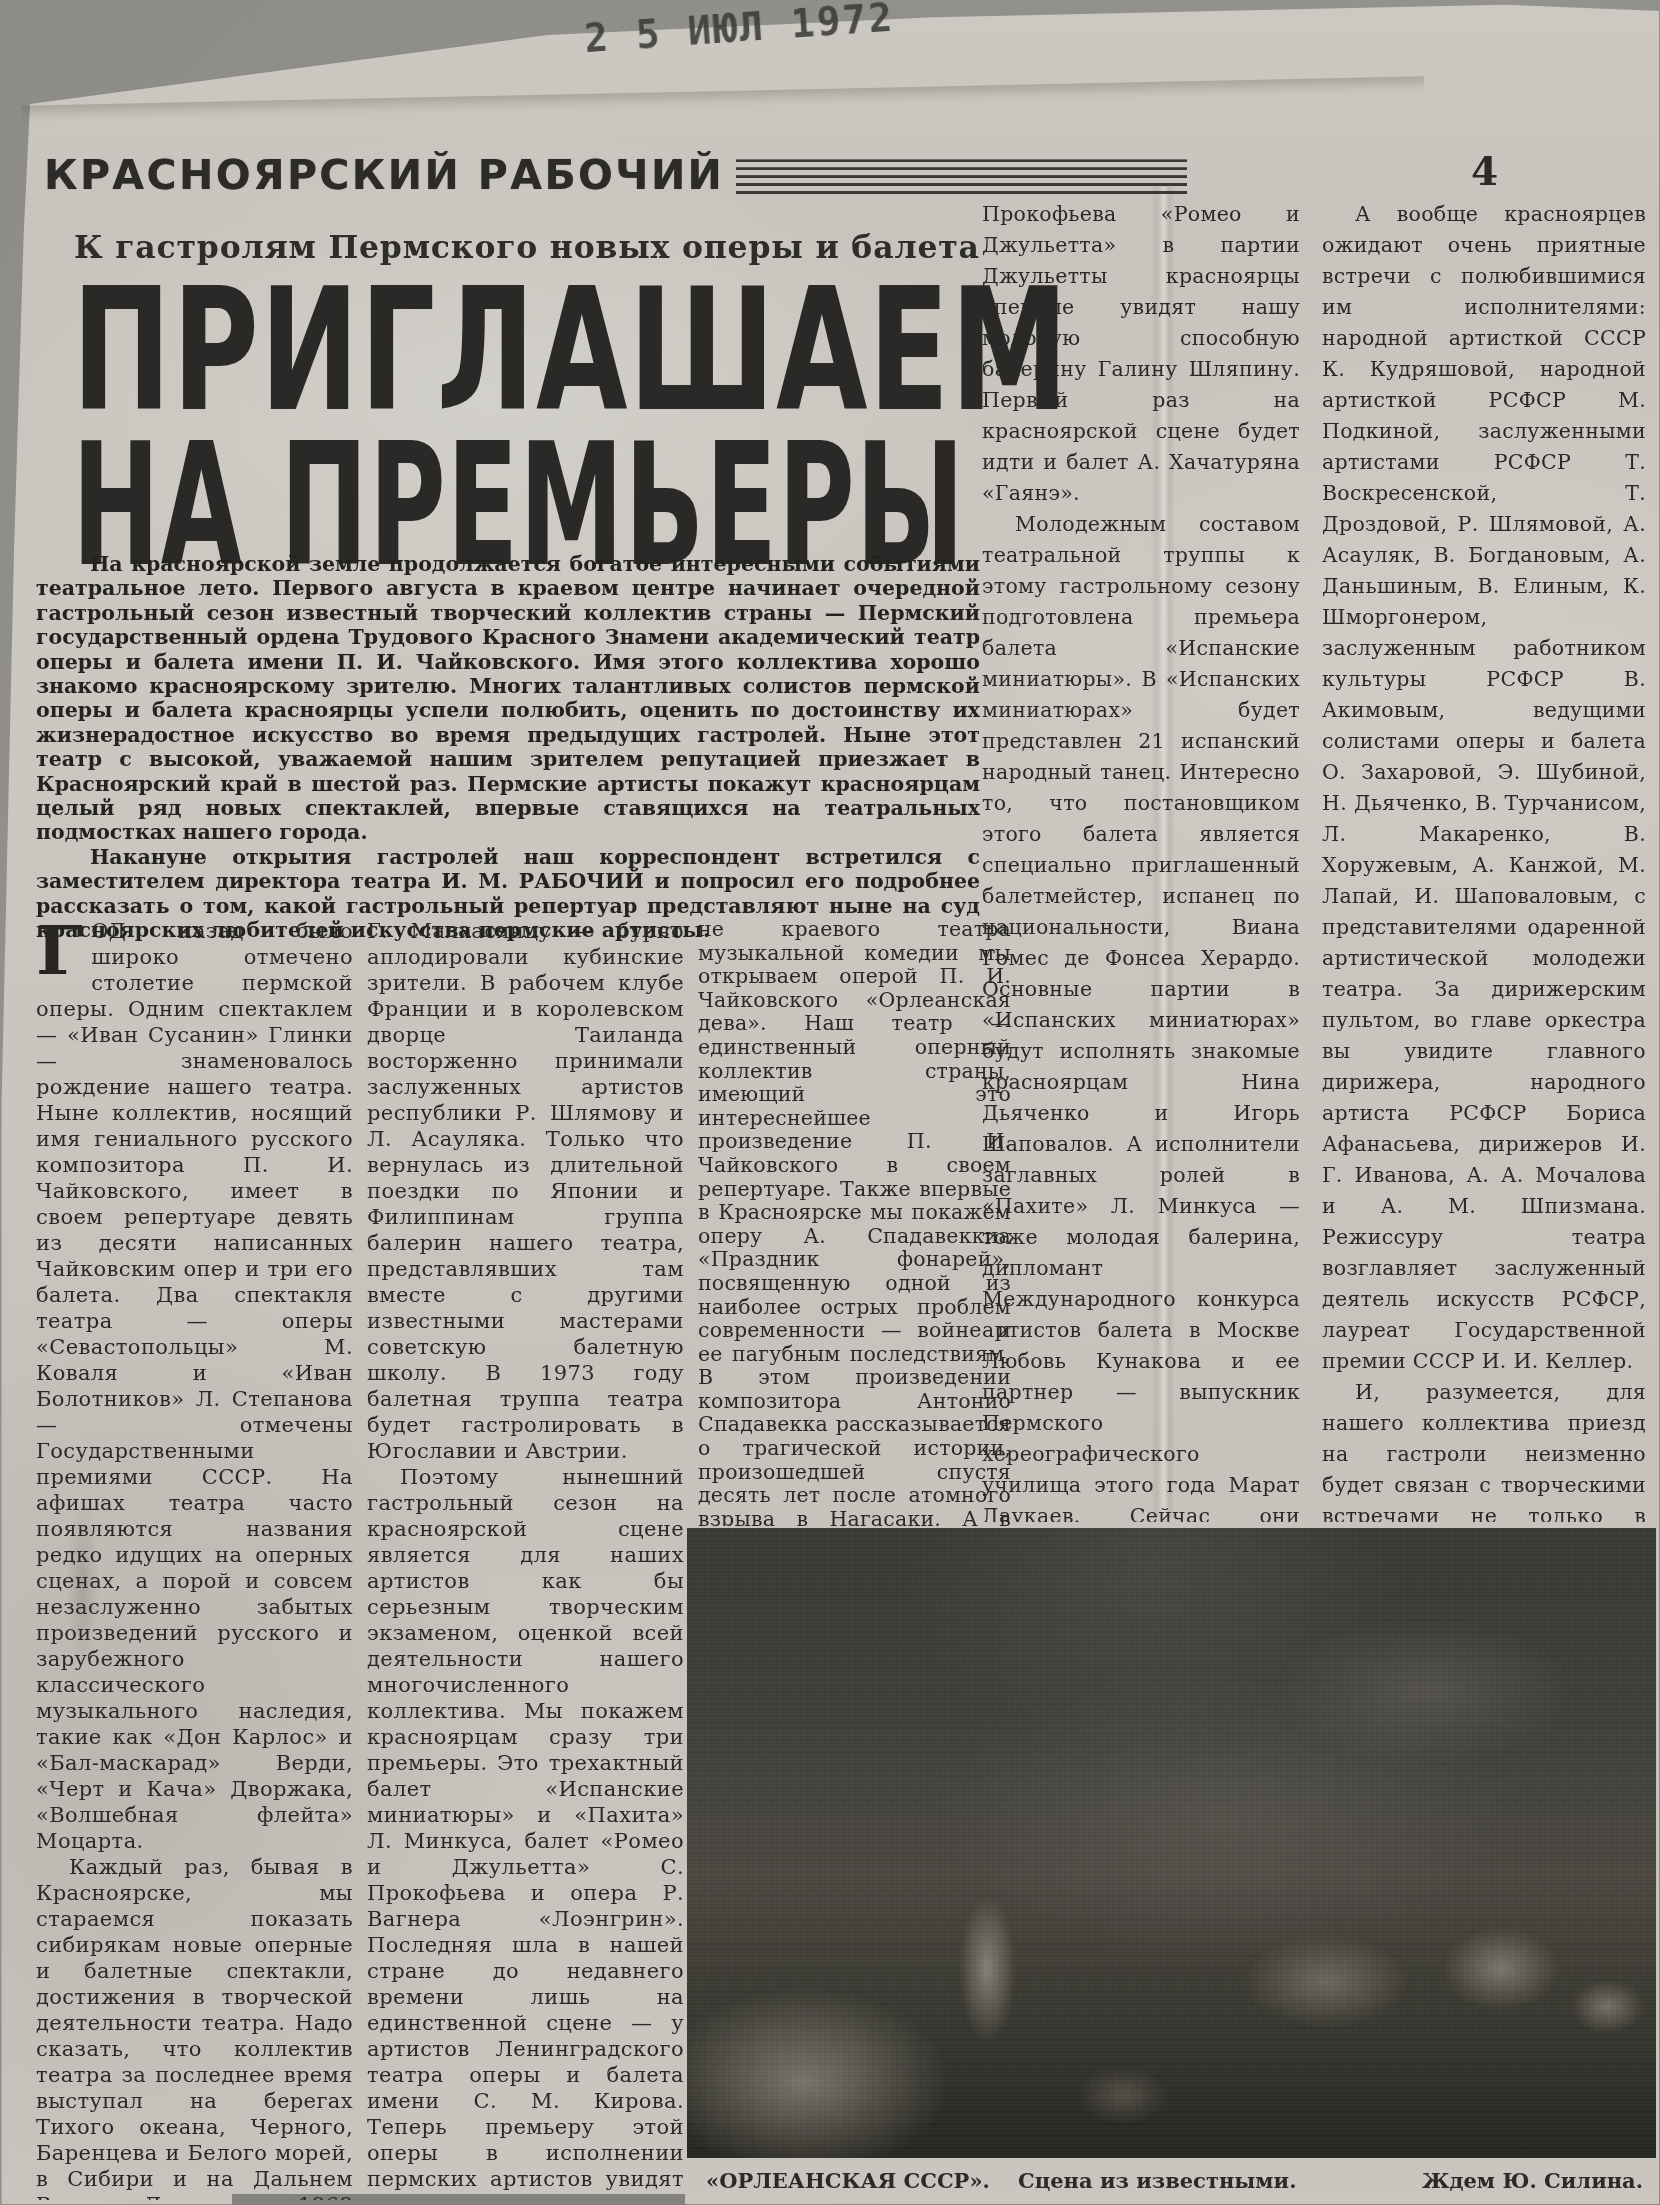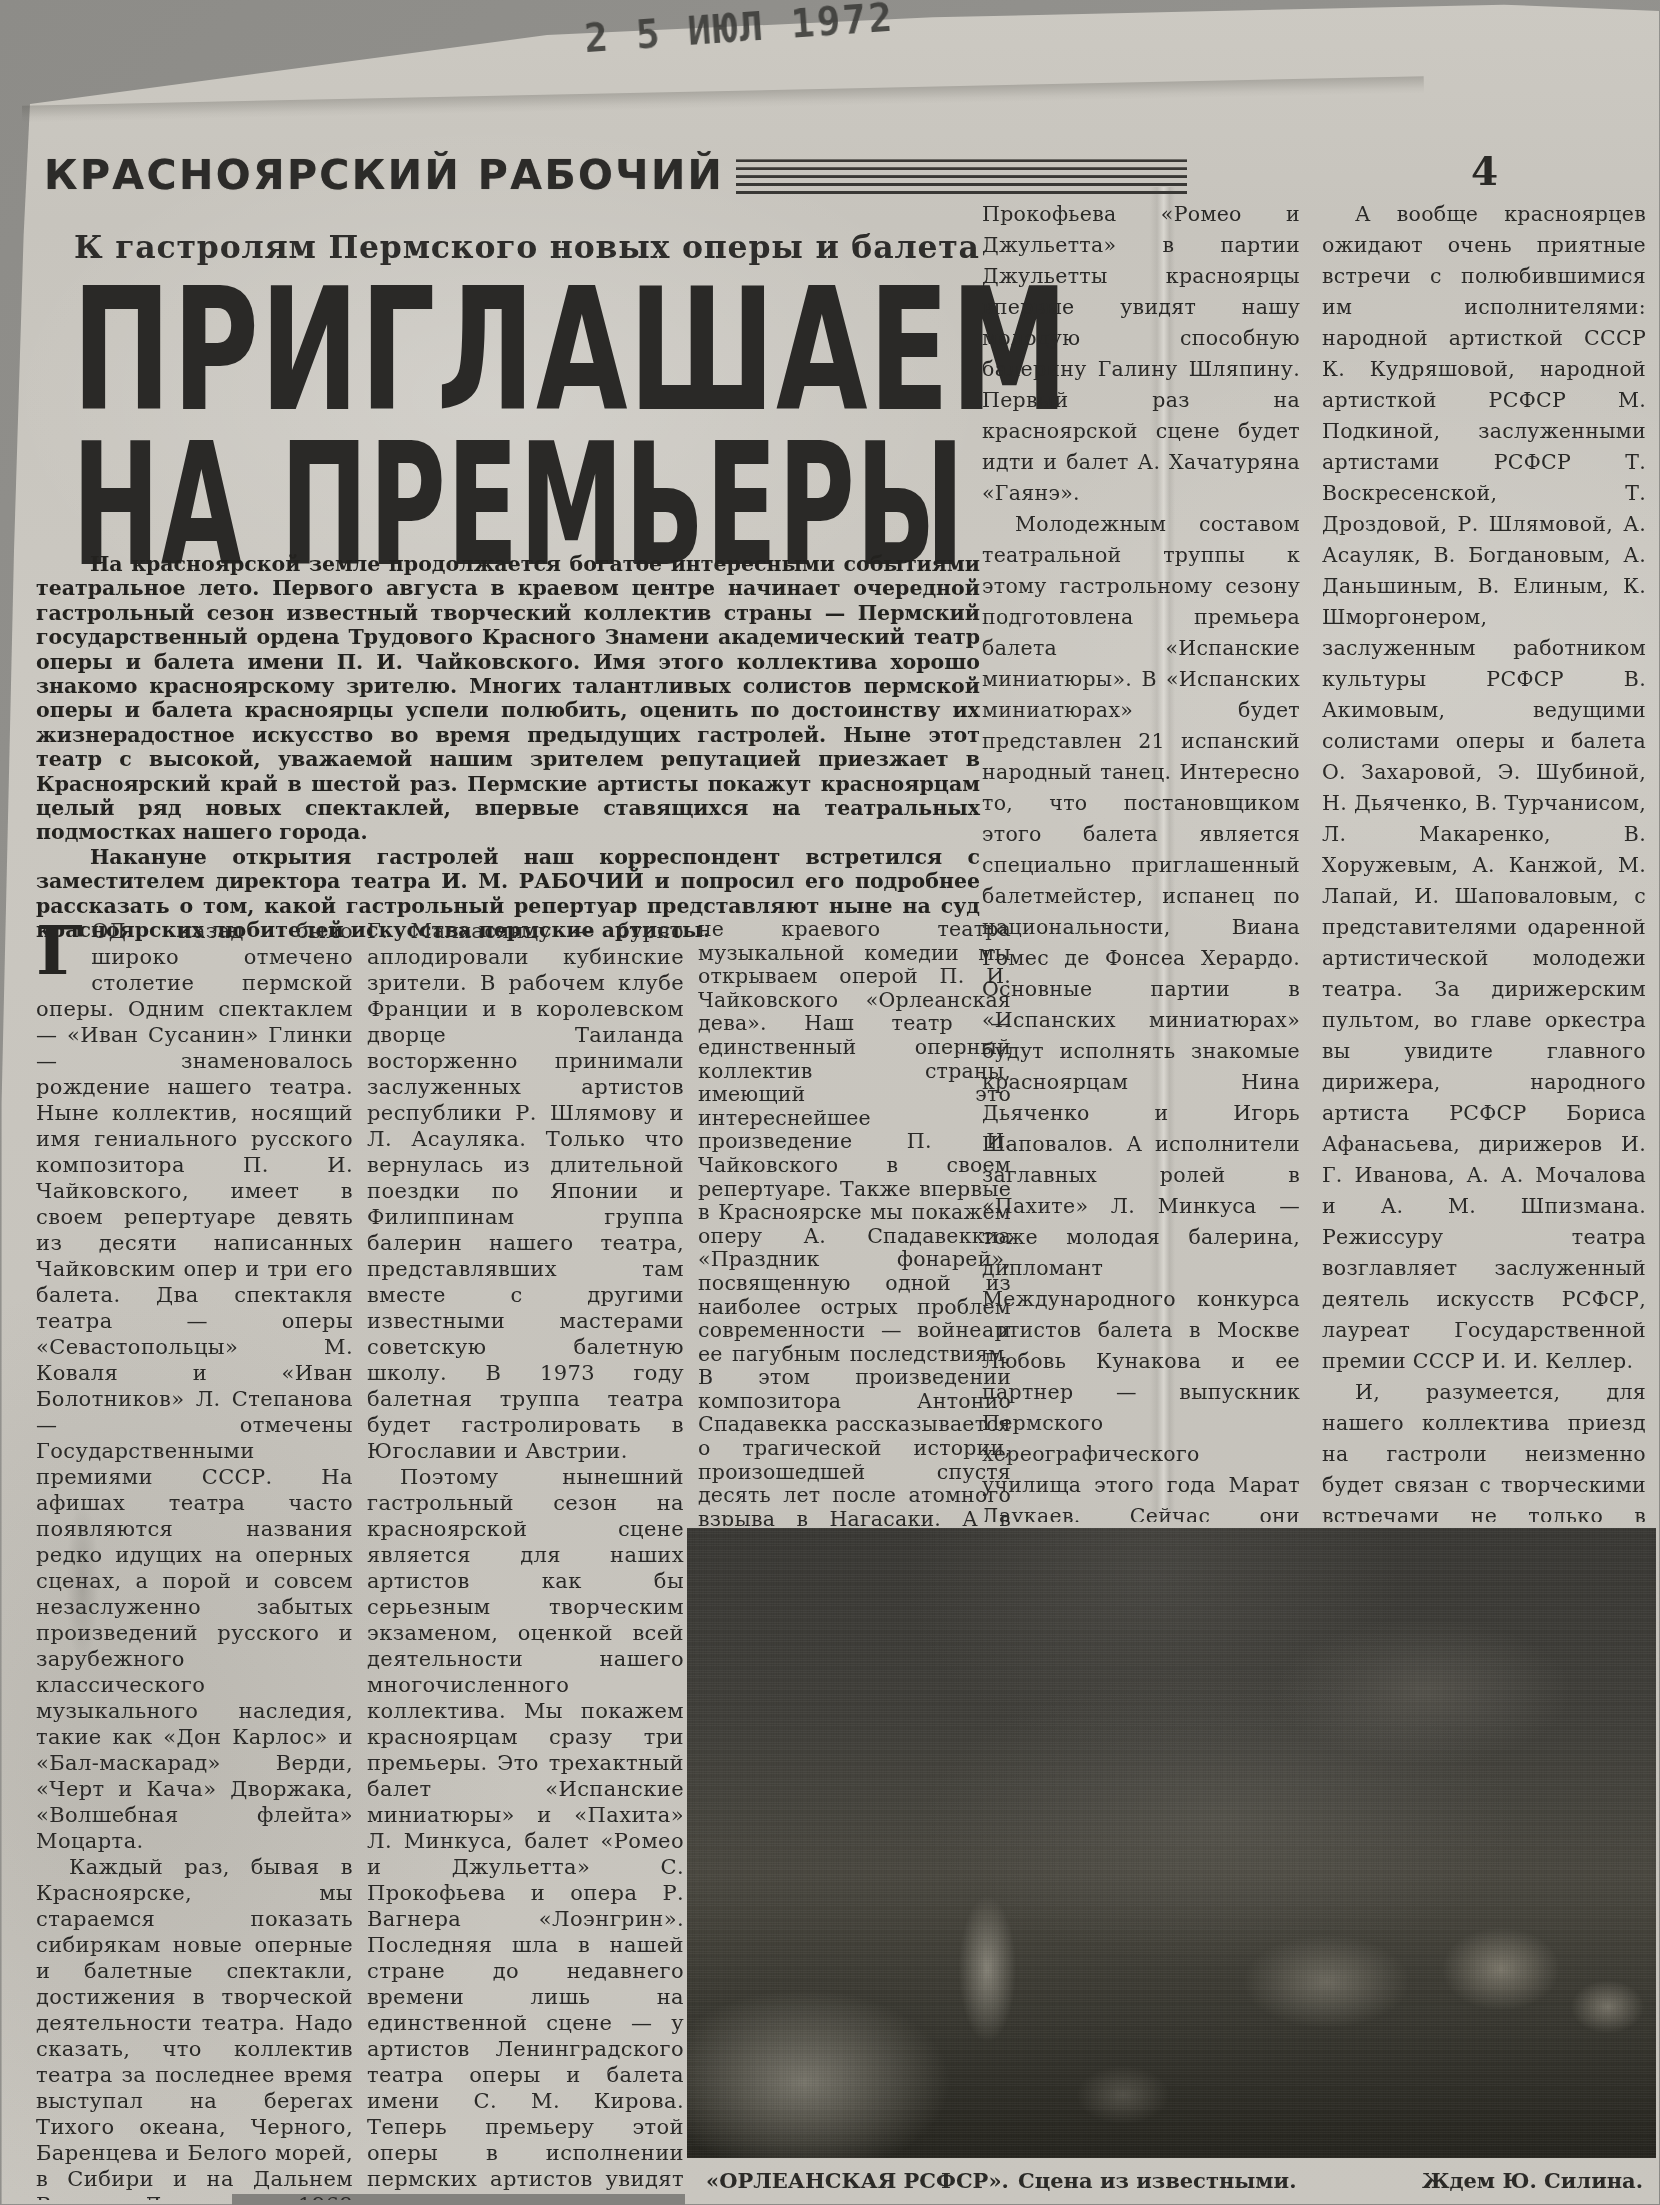--- a/index.html
+++ b/index.html
@@ -136,18 +136,18 @@
 
   <div class="col col5 c45">
     <p class="ind">А вообще красноярцев ожидают очень приятные встречи с полюбившимися им исполнителями: народной артисткой СССР К. Кудряшовой, народной артисткой РСФСР М. Подкиной, заслуженными артистами РСФСР Т. Воскресенской, Т. Дроздовой, Р. Шлямовой, А. Асауляк, В. Богдановым, А. Даньшиным, В. Елиным, К. Шморгонером, заслуженным работником культуры РСФСР В. Акимовым, ведущими солистами оперы и балета О. Захаровой, Э. Шубиной, Н. Дьяченко, В. Турчанисом, Л. Макаренко, В. Хоружевым, А. Канжой, М. Лапай, И. Шаповаловым, с представителями одаренной артистической молодежи театра. За дирижерским пультом, во главе оркестра вы увидите главного дирижера, народного артиста РСФСР Бориса Афанасьева, дирижеров И. Г. Иванова, А. А. Мочалова и А. М. Шпизмана. Режиссуру театра возглавляет заслуженный деятель искусств РСФСР, лауреат Государственной премии СССР И. И. Келлер.</p>
     <p class="ind">И, разумеется, для нашего коллектива приезд на гастроли неизменно будет связан с творческими встречами не только в стенах театра, но и непосредственно в цехах конкурсе, во дворцах культуры.</p>
     <p class="ind">Ждем вас, дорогие друзья, на спектаклях нашего театра.</p>
   </div>
 
   <div class="photo"></div>
 
   <div class="caption">
-    <span class="t">«ОРЛЕАНСКАЯ РСФСР».</span>
+    <span class="t">«ОРЛЕАНСКАЯ СССР».</span>
     <span class="s">Сцена из известными.</span>
     <span class="c">Ждем Ю. Силина.</span>
   </div>
 </div>
 
 
 </body></html>

